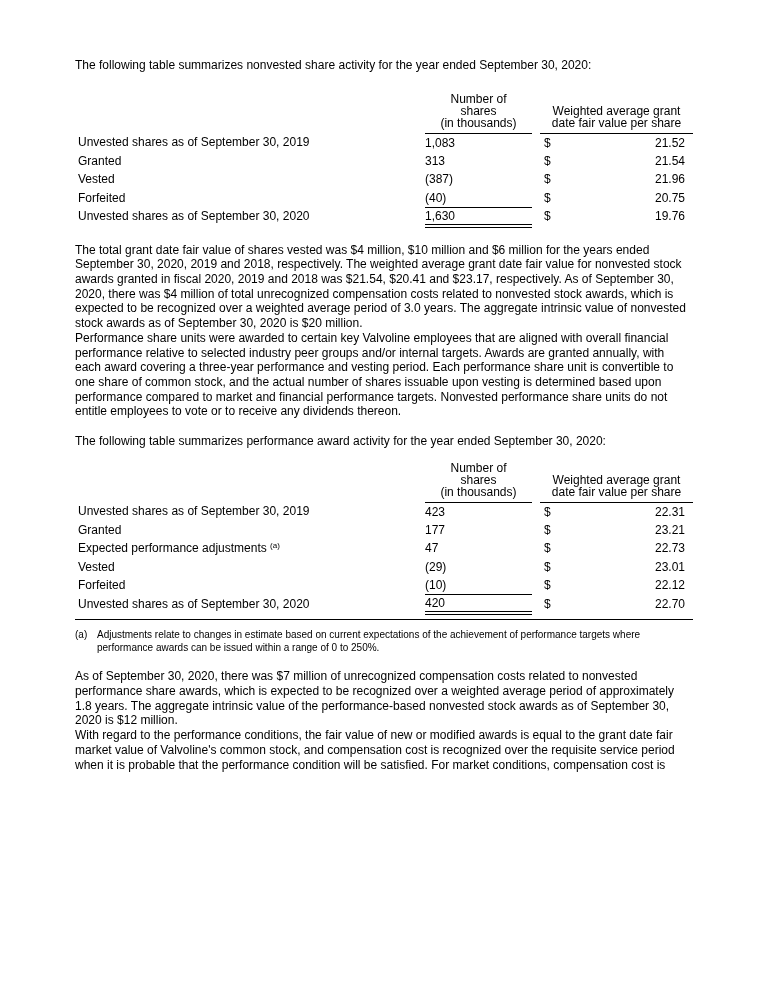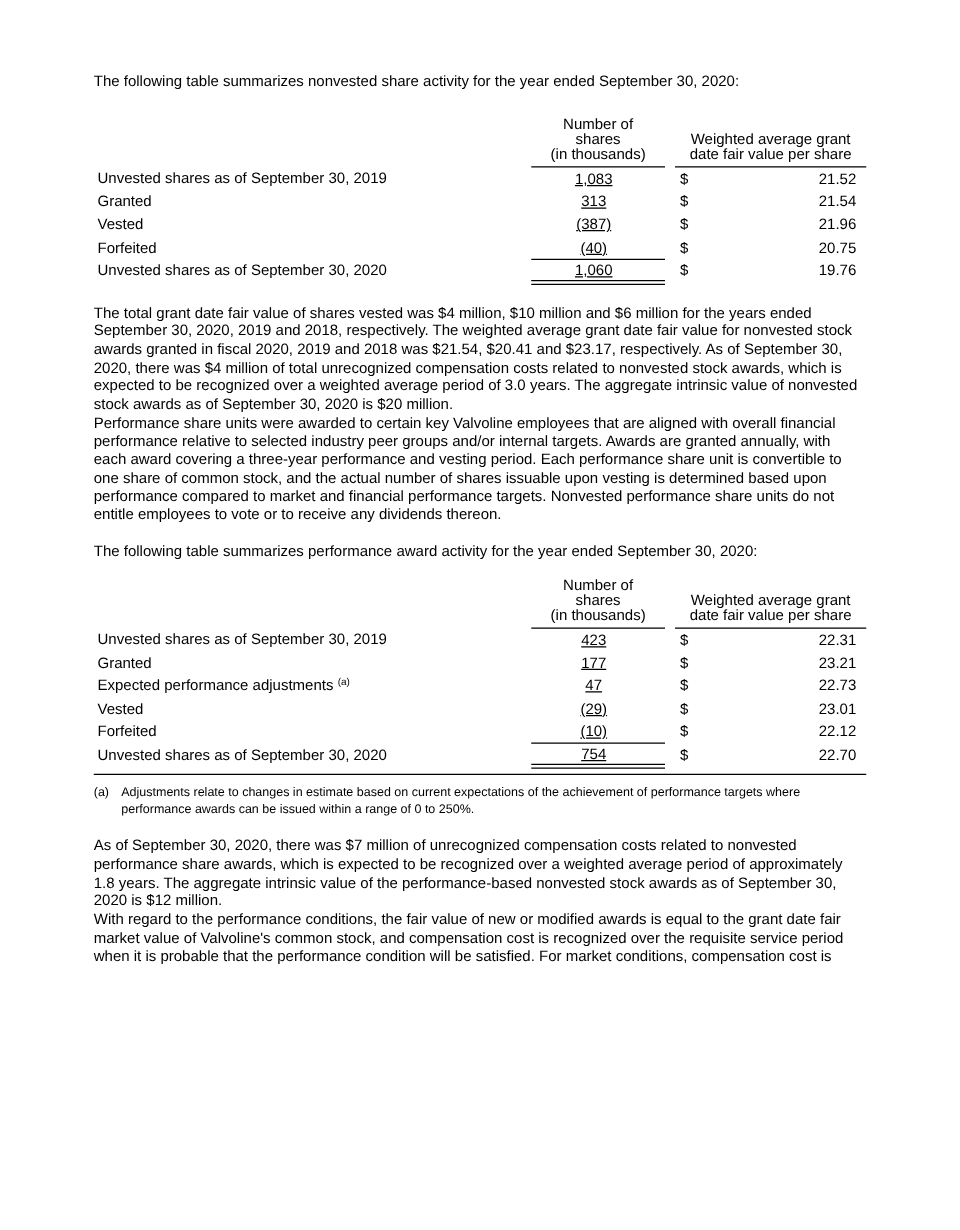--- a/index.html
+++ b/index.html
@@ -52,21 +52,21 @@
     line-height: 12.3px;
     padding-bottom: 3px;
   }
   td.h-rule { border-bottom: 1px solid #000; }
   table.fin tbody td {
     height: 18.5px;
     vertical-align: middle;
     white-space: nowrap;
   }
   td.cell-label { text-align: left; padding-left: 3px; }
-  td.cell-shares { text-align: center; padding-right: 7px; text-decoration: underline; }
+  td.cell-shares { text-align: left; padding-right: 7px; }
   td.cell-cur { text-align: left; padding-left: 4px; }
   td.cell-val { text-align: right; padding-right: 8px; }
   tr.row-rule td.cell-shares { border-bottom: 1px solid #000; }
   tr.row-total td.cell-shares { border-bottom: 4px double #000; }
   .table2-wrap {
     margin-top: 13px;
     border-bottom: 1px solid #000;
     padding-bottom: 4px;
   }
   .sup {
@@ -147,21 +147,21 @@
         </tr>
         <tr class="row-rule">
           <td class="cell-label">Forfeited</td>
           <td class="cell-shares">(40)</td>
           <td></td>
           <td class="cell-cur">$</td>
           <td class="cell-val">20.75</td>
         </tr>
         <tr class="row-total">
           <td class="cell-label">Unvested shares as of September 30, 2020</td>
-          <td class="cell-shares">1,060</td>
+          <td class="cell-shares">1,630</td>
           <td></td>
           <td class="cell-cur">$</td>
           <td class="cell-val">19.76</td>
         </tr>
       </tbody>
     </table>
 
     <p class="para mt-para">The total grant date fair value of shares vested was $4 million, $10 million and $6 million for the years ended September 30, 2020, 2019 and 2018, respectively. The weighted average grant date fair value for nonvested stock awards granted in fiscal 2020, 2019 and 2018 was $21.54, $20.41 and $23.17, respectively. As of September 30, 2020, there was $4 million of total unrecognized compensation costs related to nonvested stock awards, which is expected to be recognized over a weighted average period of 3.0 years. The aggregate intrinsic value of nonvested stock awards as of September 30, 2020 is $20 million.</p>
 
 
@@ -224,21 +224,21 @@
           </tr>
           <tr class="row-rule">
             <td class="cell-label">Forfeited</td>
             <td class="cell-shares">(10)</td>
             <td></td>
             <td class="cell-cur">$</td>
             <td class="cell-val">22.12</td>
           </tr>
           <tr class="row-total">
             <td class="cell-label">Unvested shares as of September 30, 2020</td>
-            <td class="cell-shares">754</td>
+            <td class="cell-shares">420</td>
             <td></td>
             <td class="cell-cur">$</td>
             <td class="cell-val">22.70</td>
           </tr>
         </tbody>
       </table>
     </div>
 
     <div class="footnote">
       <div class="fn-marker">(a)</div>

